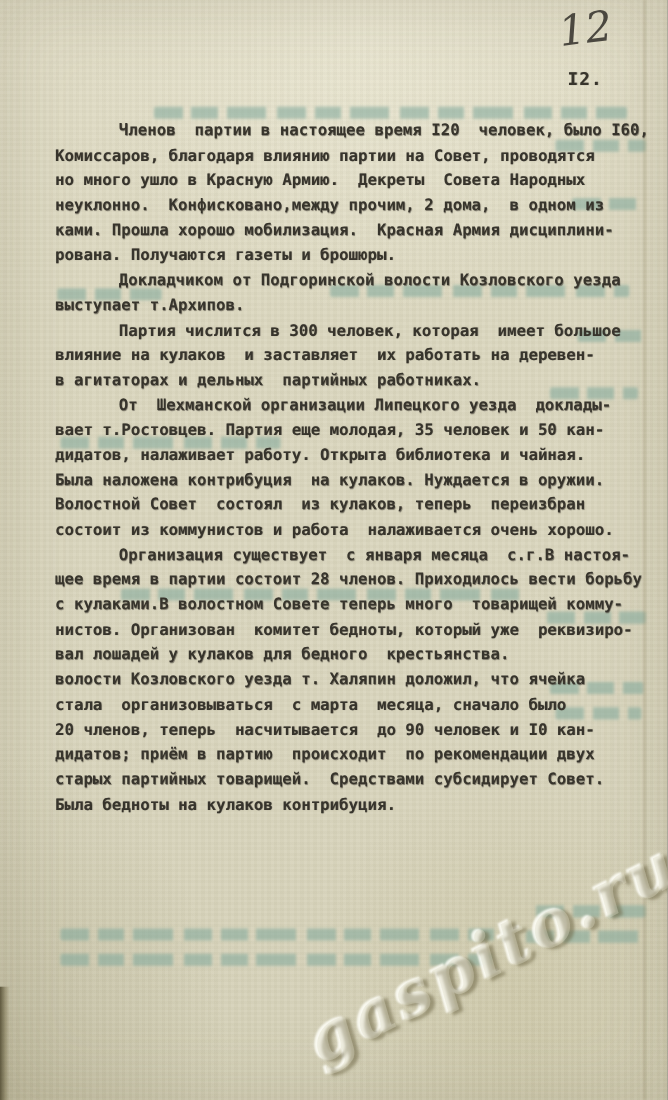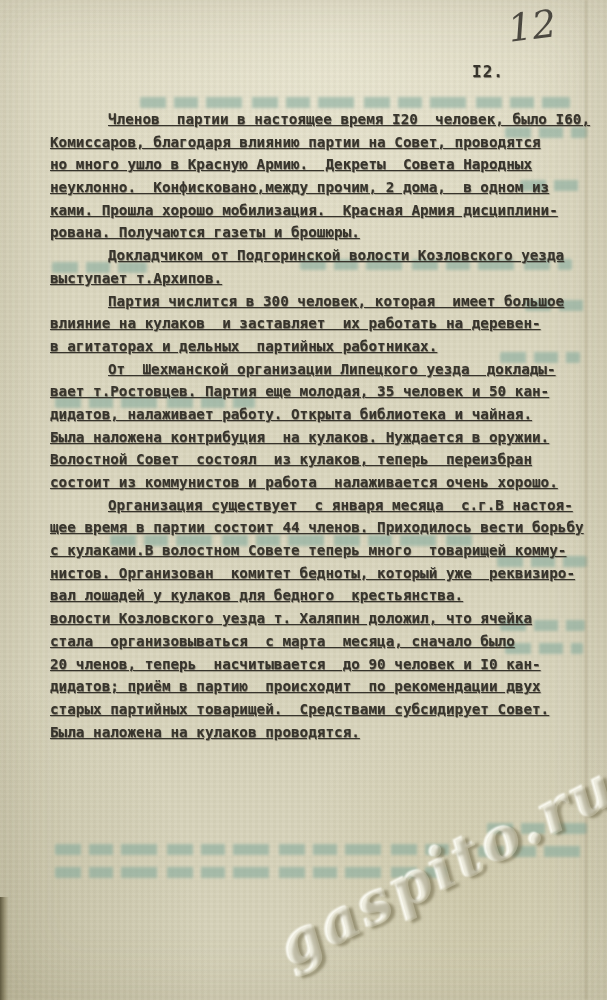--- a/index.html
+++ b/index.html
@@ -16,35 +16,35 @@
     box-shadow: inset 0 0 70px rgba(115,106,75,0.22);
   }
   .scan::after {
     content:""; position:absolute; inset:0; pointer-events:none;
     background:
       repeating-linear-gradient(90deg, rgba(255,255,255,0.030) 0 3px, rgba(90,85,60,0.022) 3px 6px),
       repeating-linear-gradient(0deg,  rgba(255,255,255,0.022) 0 2px, rgba(90,85,60,0.018) 2px 5px);
   }
   .text-block {
     position:absolute; left:50px; top:108px; width:548px;
-    color:#37342c; z-index:3;text-decoration:underline;
+    color:#37342c; z-index:3;
   }
   .line {
     white-space:pre; height:22.7px; line-height:22.7px;
     font-size:14.3px; font-weight:bold; font-family:"DejaVu Sans Mono", monospace;
     text-shadow: 0.5px 0.6px 0.7px rgba(52,48,40,0.55);
   }
   .line.first { padding-left:58px; }
   .handwritten {
     position:absolute; left:508px; top:4px; z-index:3;
     font-family:"DejaVu Serif", serif; font-style:italic;
     font-size:38px; color:#4b4840; transform:rotate(-7deg);
   }
   .typed-num {
-    position:absolute; left:472px; top:62px; z-index:3;
+    position:absolute; left:516px; top:62px; z-index:3;
     font-family:"DejaVu Sans Mono", monospace; font-weight:bold;
     font-size:16px; letter-spacing:1px; color:#37342c;
     text-shadow: 0.5px 0.6px 0.7px rgba(52,48,40,0.55);
   }
   .ghost {
     position:absolute; height:11px; z-index:1;
     filter: blur(1.6px); opacity:0.55; border-radius:2px;
     background: repeating-linear-gradient(90deg,
       #7fa89b 0 26px,  transparent 26px 34px,
       #7fa89b 34px 58px, transparent 58px 66px,
@@ -120,32 +120,32 @@
       <div>
         <div class="line first">От  Шехманской организации Липецкого уезда  доклады-</div>
         <div class="line">вает т.Ростовцев. Партия еще молодая, 35 человек и 50 кан-</div>
         <div class="line">дидатов, налаживает работу. Открыта библиотека и чайная.</div>
         <div class="line">Была наложена контрибуция  на кулаков. Нуждается в оружии.</div>
         <div class="line">Волостной Совет  состоял  из кулаков, теперь  переизбран</div>
         <div class="line">состоит из коммунистов и работа  налаживается очень хорошо.</div>
       </div>
       <div>
         <div class="line first">Организация существует  с января месяца  с.г.В настоя-</div>
-        <div class="line">щее время в партии состоит 44 членов. Приходилось вести борьбу</div>
+        <div class="line">щее время в партии состоит 28 членов. Приходилось вести борьбу</div>
         <div class="line">с кулаками.В волостном Совете теперь много  товарищей комму-</div>
         <div class="line">нистов. Организован  комитет бедноты, который уже  реквизиро-</div>
         <div class="line">вал лошадей у кулаков для бедного  крестьянства.</div>
       </div>
       <div>
         <div class="line">волости Козловского уезда т. Халяпин доложил, что ячейка</div>
         <div class="line">стала  организовываться  с марта  месяца, сначало было</div>
         <div class="line">20 членов, теперь  насчитывается  до 90 человек и I0 кан-</div>
         <div class="line">дидатов; приём в партию  происходит  по рекомендации двух</div>
         <div class="line">старых партийных товарищей.  Средствами субсидирует Совет.</div>
-        <div class="line">Была наложена на кулаков проводятся.</div>
+        <div class="line">Была бедноты на кулаков контрибуция.</div>
       </div>
     </div>
 
   <div class="watermark">gaspito.ru</div>
 
   <div class="edge-wedge"></div>
 
 </div>
 
 </body></html>

